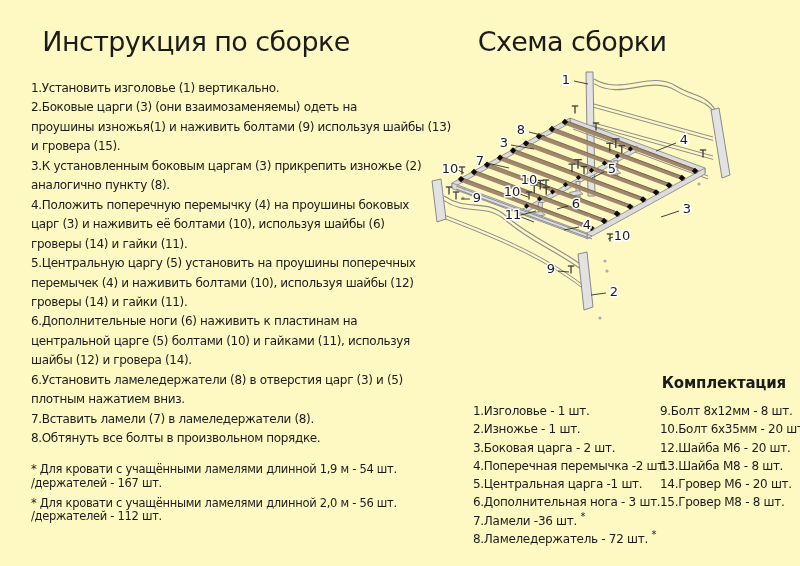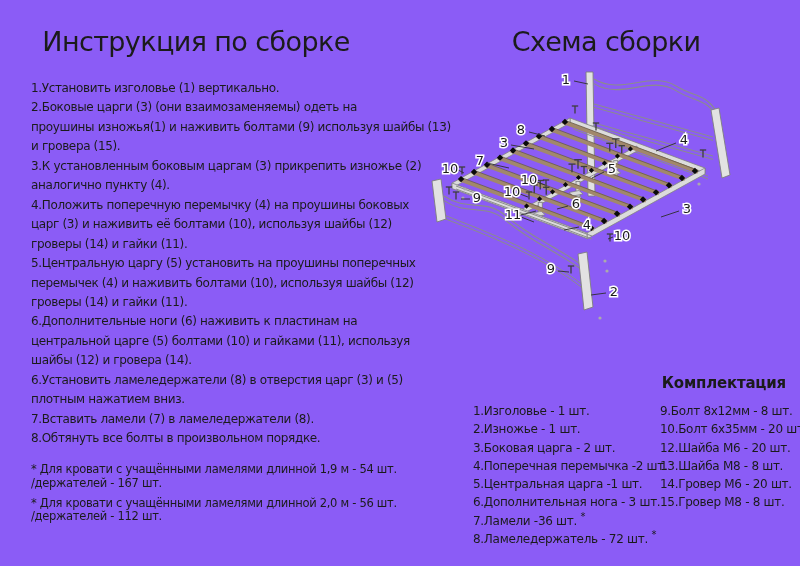--- a/index.html
+++ b/index.html
@@ -1,20 +1,20 @@
 <!DOCTYPE html>
 <html><head>
 <meta charset="utf-8">
 <style>
   html,body{margin:0;padding:0;background:#ffffff;}
-  .page{position:relative;width:800px;height:566px;background:#8b5cf6;overflow:hidden;
+  .page{position:relative;width:800px;height:566px;background:#fef9c3;overflow:hidden;
         font-family:"DejaVu Sans","Liberation Sans",sans-serif;color:#1b1b1b;}
   .col-title{position:absolute;top:26px;font-size:27px;letter-spacing:-0.6px;text-align:center;white-space:nowrap;}
   .col-title.left{left:0;width:392px;}
-  .col-title.right{left:416px;width:380px;}
+  .col-title.right{left:382px;width:380px;}
   .instructions{position:absolute;left:31px;top:79px;font-size:12px;line-height:19.45px;
                 letter-spacing:-0.35px;white-space:nowrap;}
   .footnotes{position:absolute;left:31px;top:463px;font-size:11.5px;line-height:13.5px;
              letter-spacing:-0.3px;white-space:nowrap;}
   .footnotes .fn-para{margin:0 0 6.5px 0;}
   .parts-title{position:absolute;left:420px;top:374px;width:366px;text-align:right;
                font-size:15px;font-weight:bold;letter-spacing:-0.2px;}
   .parts-col{position:absolute;top:402px;font-size:12px;line-height:18.3px;
              letter-spacing:-0.3px;white-space:nowrap;}
   .parts-col.c1{left:429px;margin-left:44px;}
@@ -30,23 +30,23 @@
 
   <div class="col-title left">Инструкция по сборке</div>
   <div class="col-title right">Схема сборки</div>
 
   <div id="instructions" class="instructions">
       <div>1.Установить изголовье (1) вертикально.</div>
       <div>2.Боковые царги (3) (они взаимозаменяемы) одеть на</div>
       <div>проушины изножья(1) и наживить болтами (9) используя шайбы (13)</div>
       <div>и гровера (15).</div>
       <div>3.К установленным боковым царгам (3) прикрепить изножье (2)</div>
-      <div>аналогично пункту (4).</div>
+      <div>аналогично пункту (8).</div>
       <div>4.Положить поперечную перемычку (4) на проушины боковых</div>
-      <div>царг (3) и наживить её болтами (10), используя шайбы (12)</div>
+      <div>царг (3) и наживить её болтами (10), используя шайбы (6)</div>
       <div>гроверы (14) и гайки (11).</div>
       <div>5.Центральную царгу (5) установить на проушины поперечных</div>
       <div>перемычек (4) и наживить болтами (10), используя шайбы (12)</div>
       <div>гроверы (14) и гайки (11).</div>
       <div>6.Дополнительные ноги (6) наживить к пластинам на</div>
       <div>центральной царге (5) болтами (10) и гайками (11), используя</div>
       <div>шайбы (12) и гровера (14).</div>
       <div>6.Установить ламеледержатели (8) в отверстия царг (3) и (5)</div>
       <div>плотным нажатием вниз.</div>
       <div>7.Вставить ламели (7) в ламеледержатели (8).</div>

